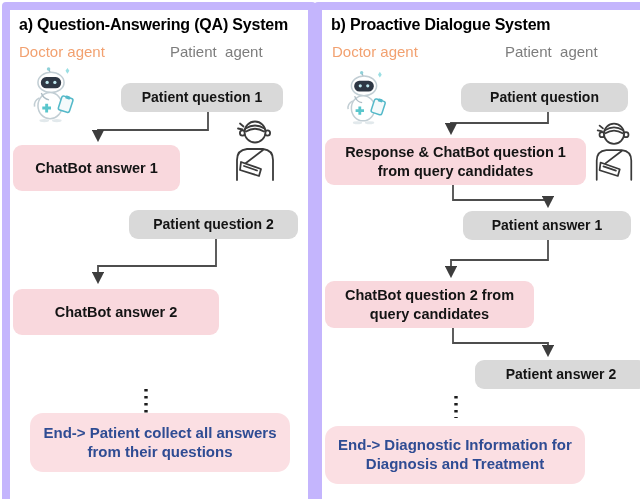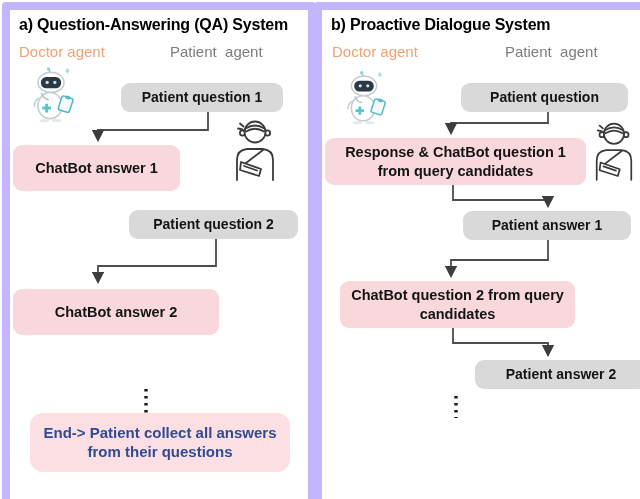--- a/index.html
+++ b/index.html
@@ -133,22 +133,23 @@
       <path d="M7,62 V42 q0,-10 10,-11 h16 q10,1 10,11 v20" fill="#ffffff"></path>
       <path d="M33,32 L12,48"></path>
       <path d="M11,44 l20,7 -2,7 -19,-6 z" fill="#ffffff"></path>
       <path d="M14,48 l13,4.5"></path>
     </g>
   </svg>
 
   <div class="node gray" style="left:139px;top:73px;width:167px;height:29px;">Patient question</div>
   <div class="node pink" style="left:3px;top:128px;width:261px;height:47px;">Response &amp; ChatBot question 1 from query candidates</div>
   <div class="node gray" style="left:141px;top:201px;width:168px;height:29px;">Patient answer 1</div>
-  <div class="node pink" style="left:3px;top:271px;width:235px;height:47px;margin-left:15px;">ChatBot question 2 from query candidates</div>
+  <div class="node pink" style="left:3px;top:271px;width:209px;height:47px;">ChatBot question 2 from query candidates</div>
   <div class="node gray" style="left:153px;top:350px;width:172px;height:29px;">Patient answer 2</div>
+  <div class="node endnote" style="left:3px;top:416px;width:260px;height:58px;">End-&gt; Diagnostic Information for Diagnosis and Treatment</div>
 
   <svg class="connector" width="316" height="486">
     <defs>
       <marker id="arrowB" viewBox="0 0 10 10" markerWidth="7" markerHeight="7" refX="7.5" refY="5" orient="auto">
         <path d="M0,0 L10,5 L0,10 Z" fill="#3d3d3d"></path>
       </marker>
     </defs>
     <path class="line" d="M226,102 V113 H129 V122" marker-end="url(#arrowB)"></path>
     <path class="line" d="M131,175 V190 H226 V195" marker-end="url(#arrowB)"></path>
     <path class="line" d="M226,230 V250 H129 V265" marker-end="url(#arrowB)"></path>

